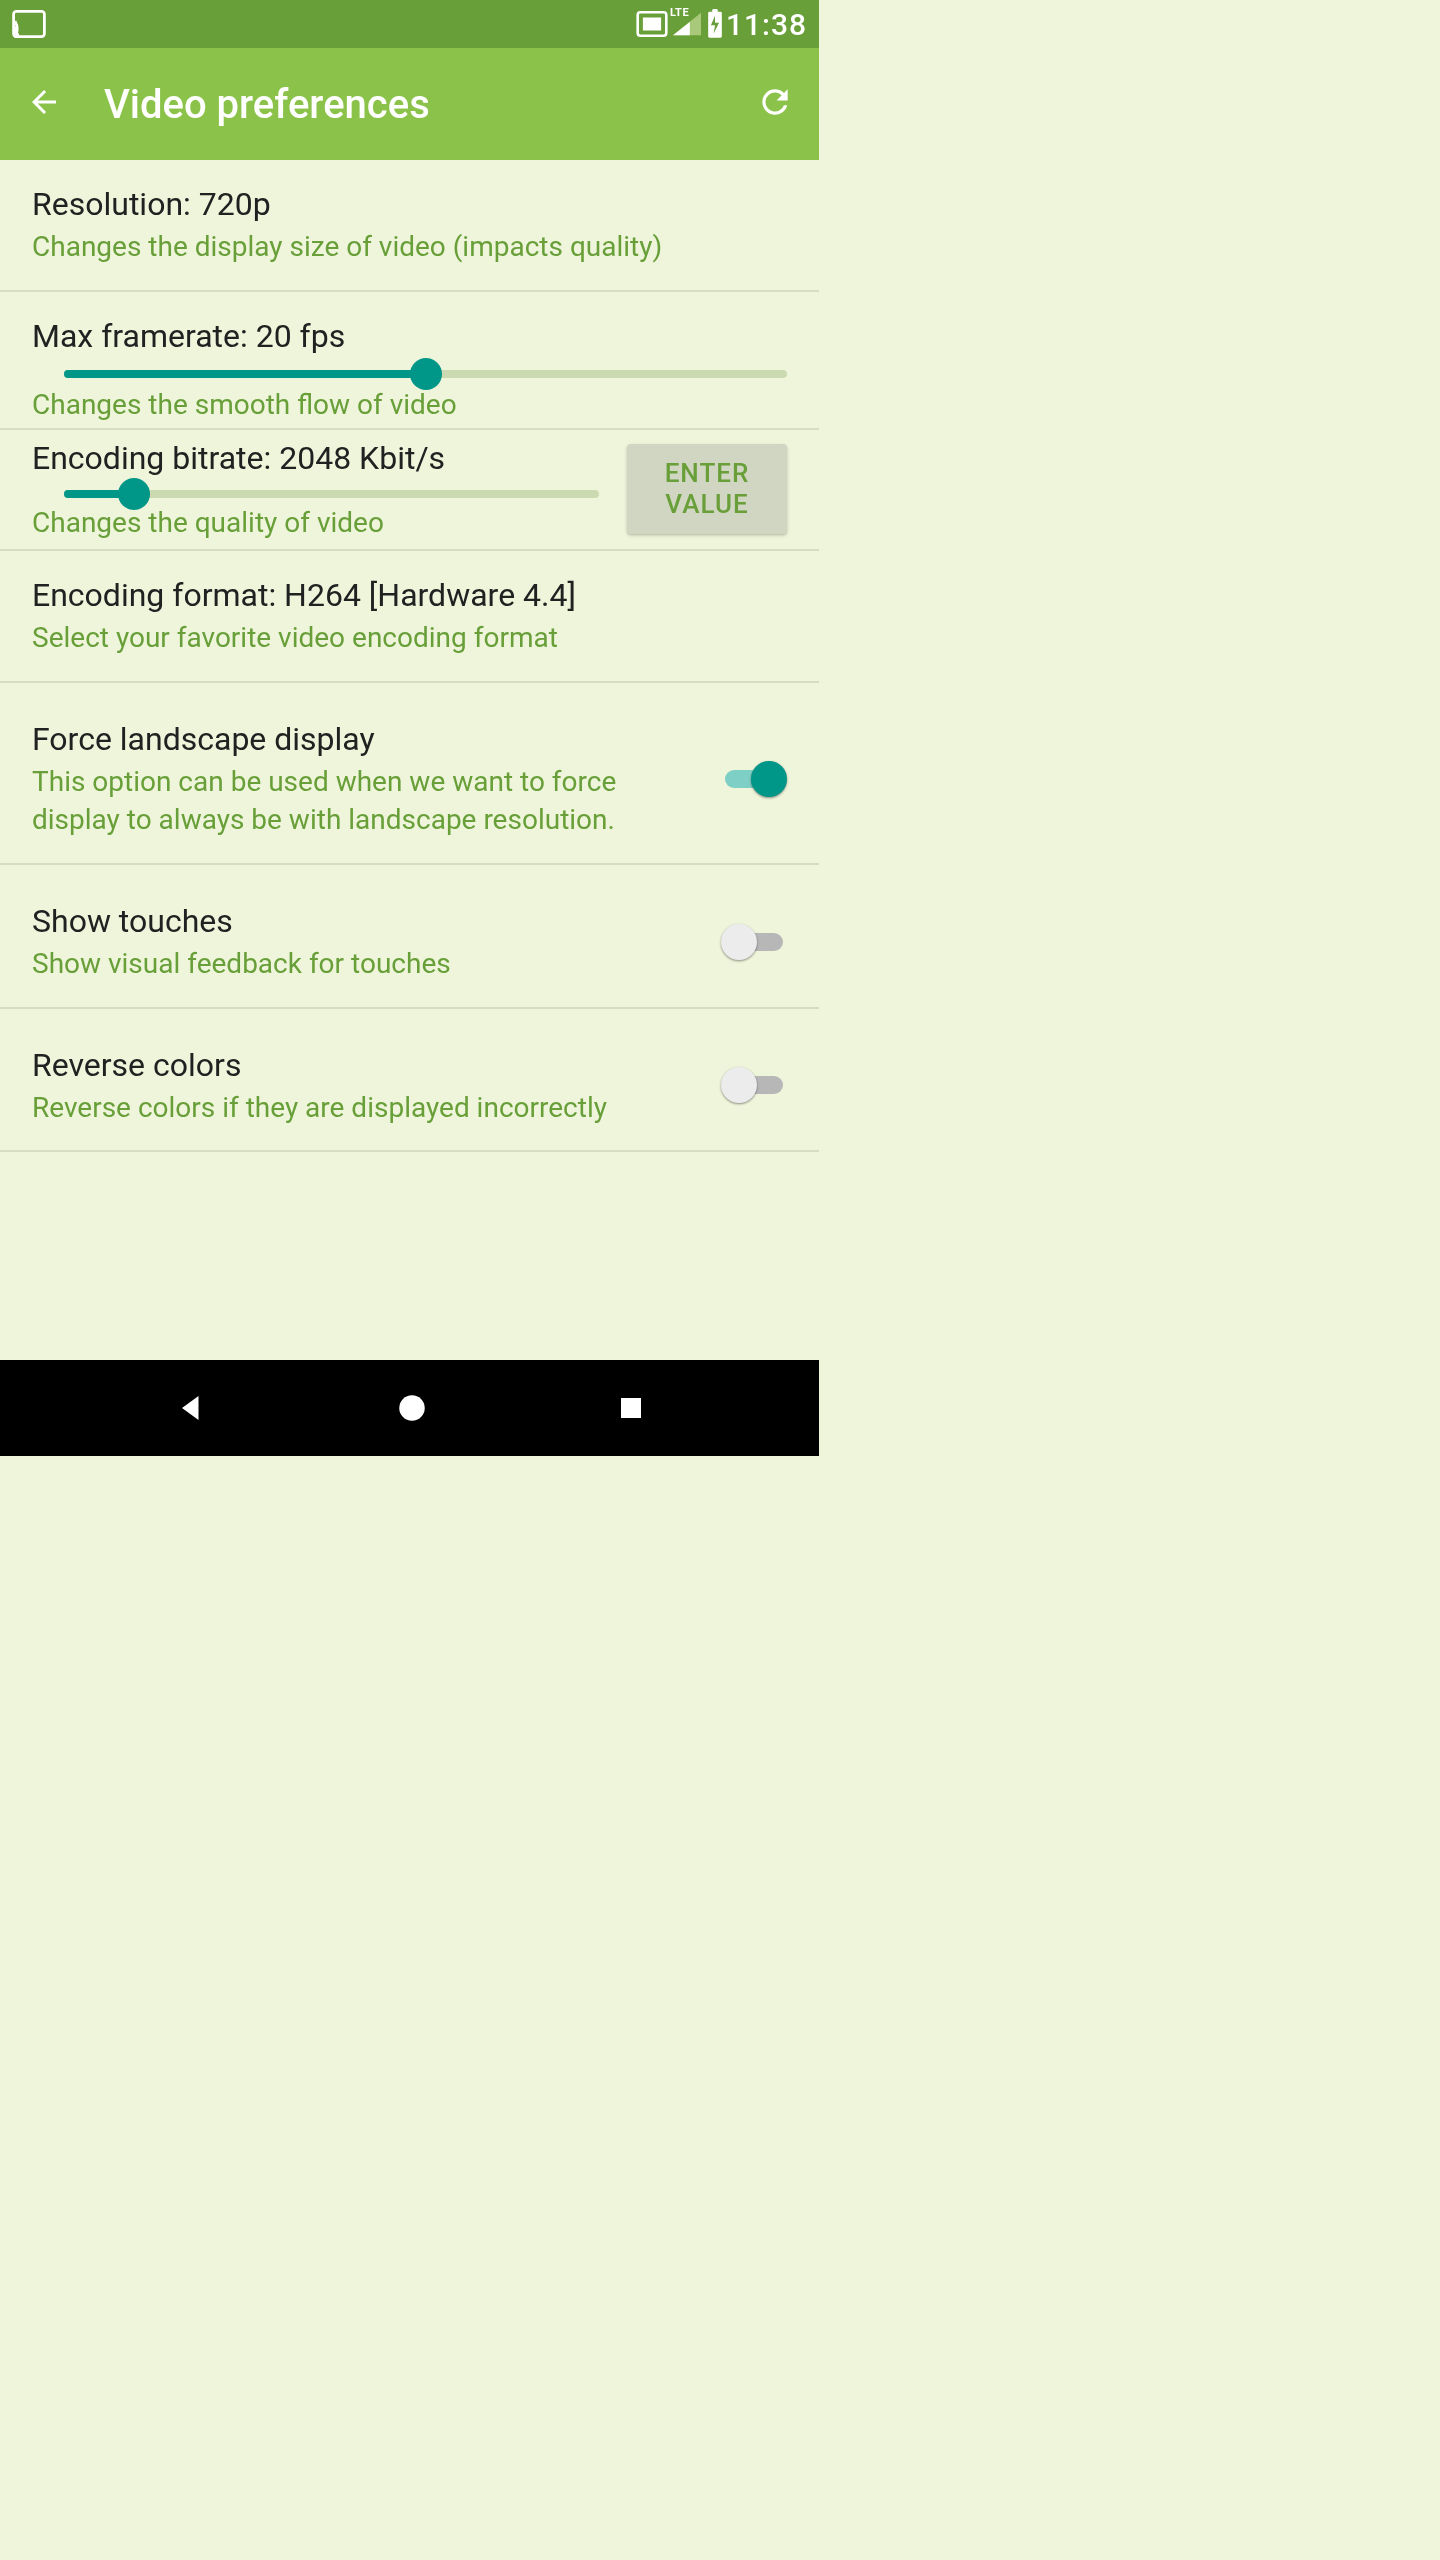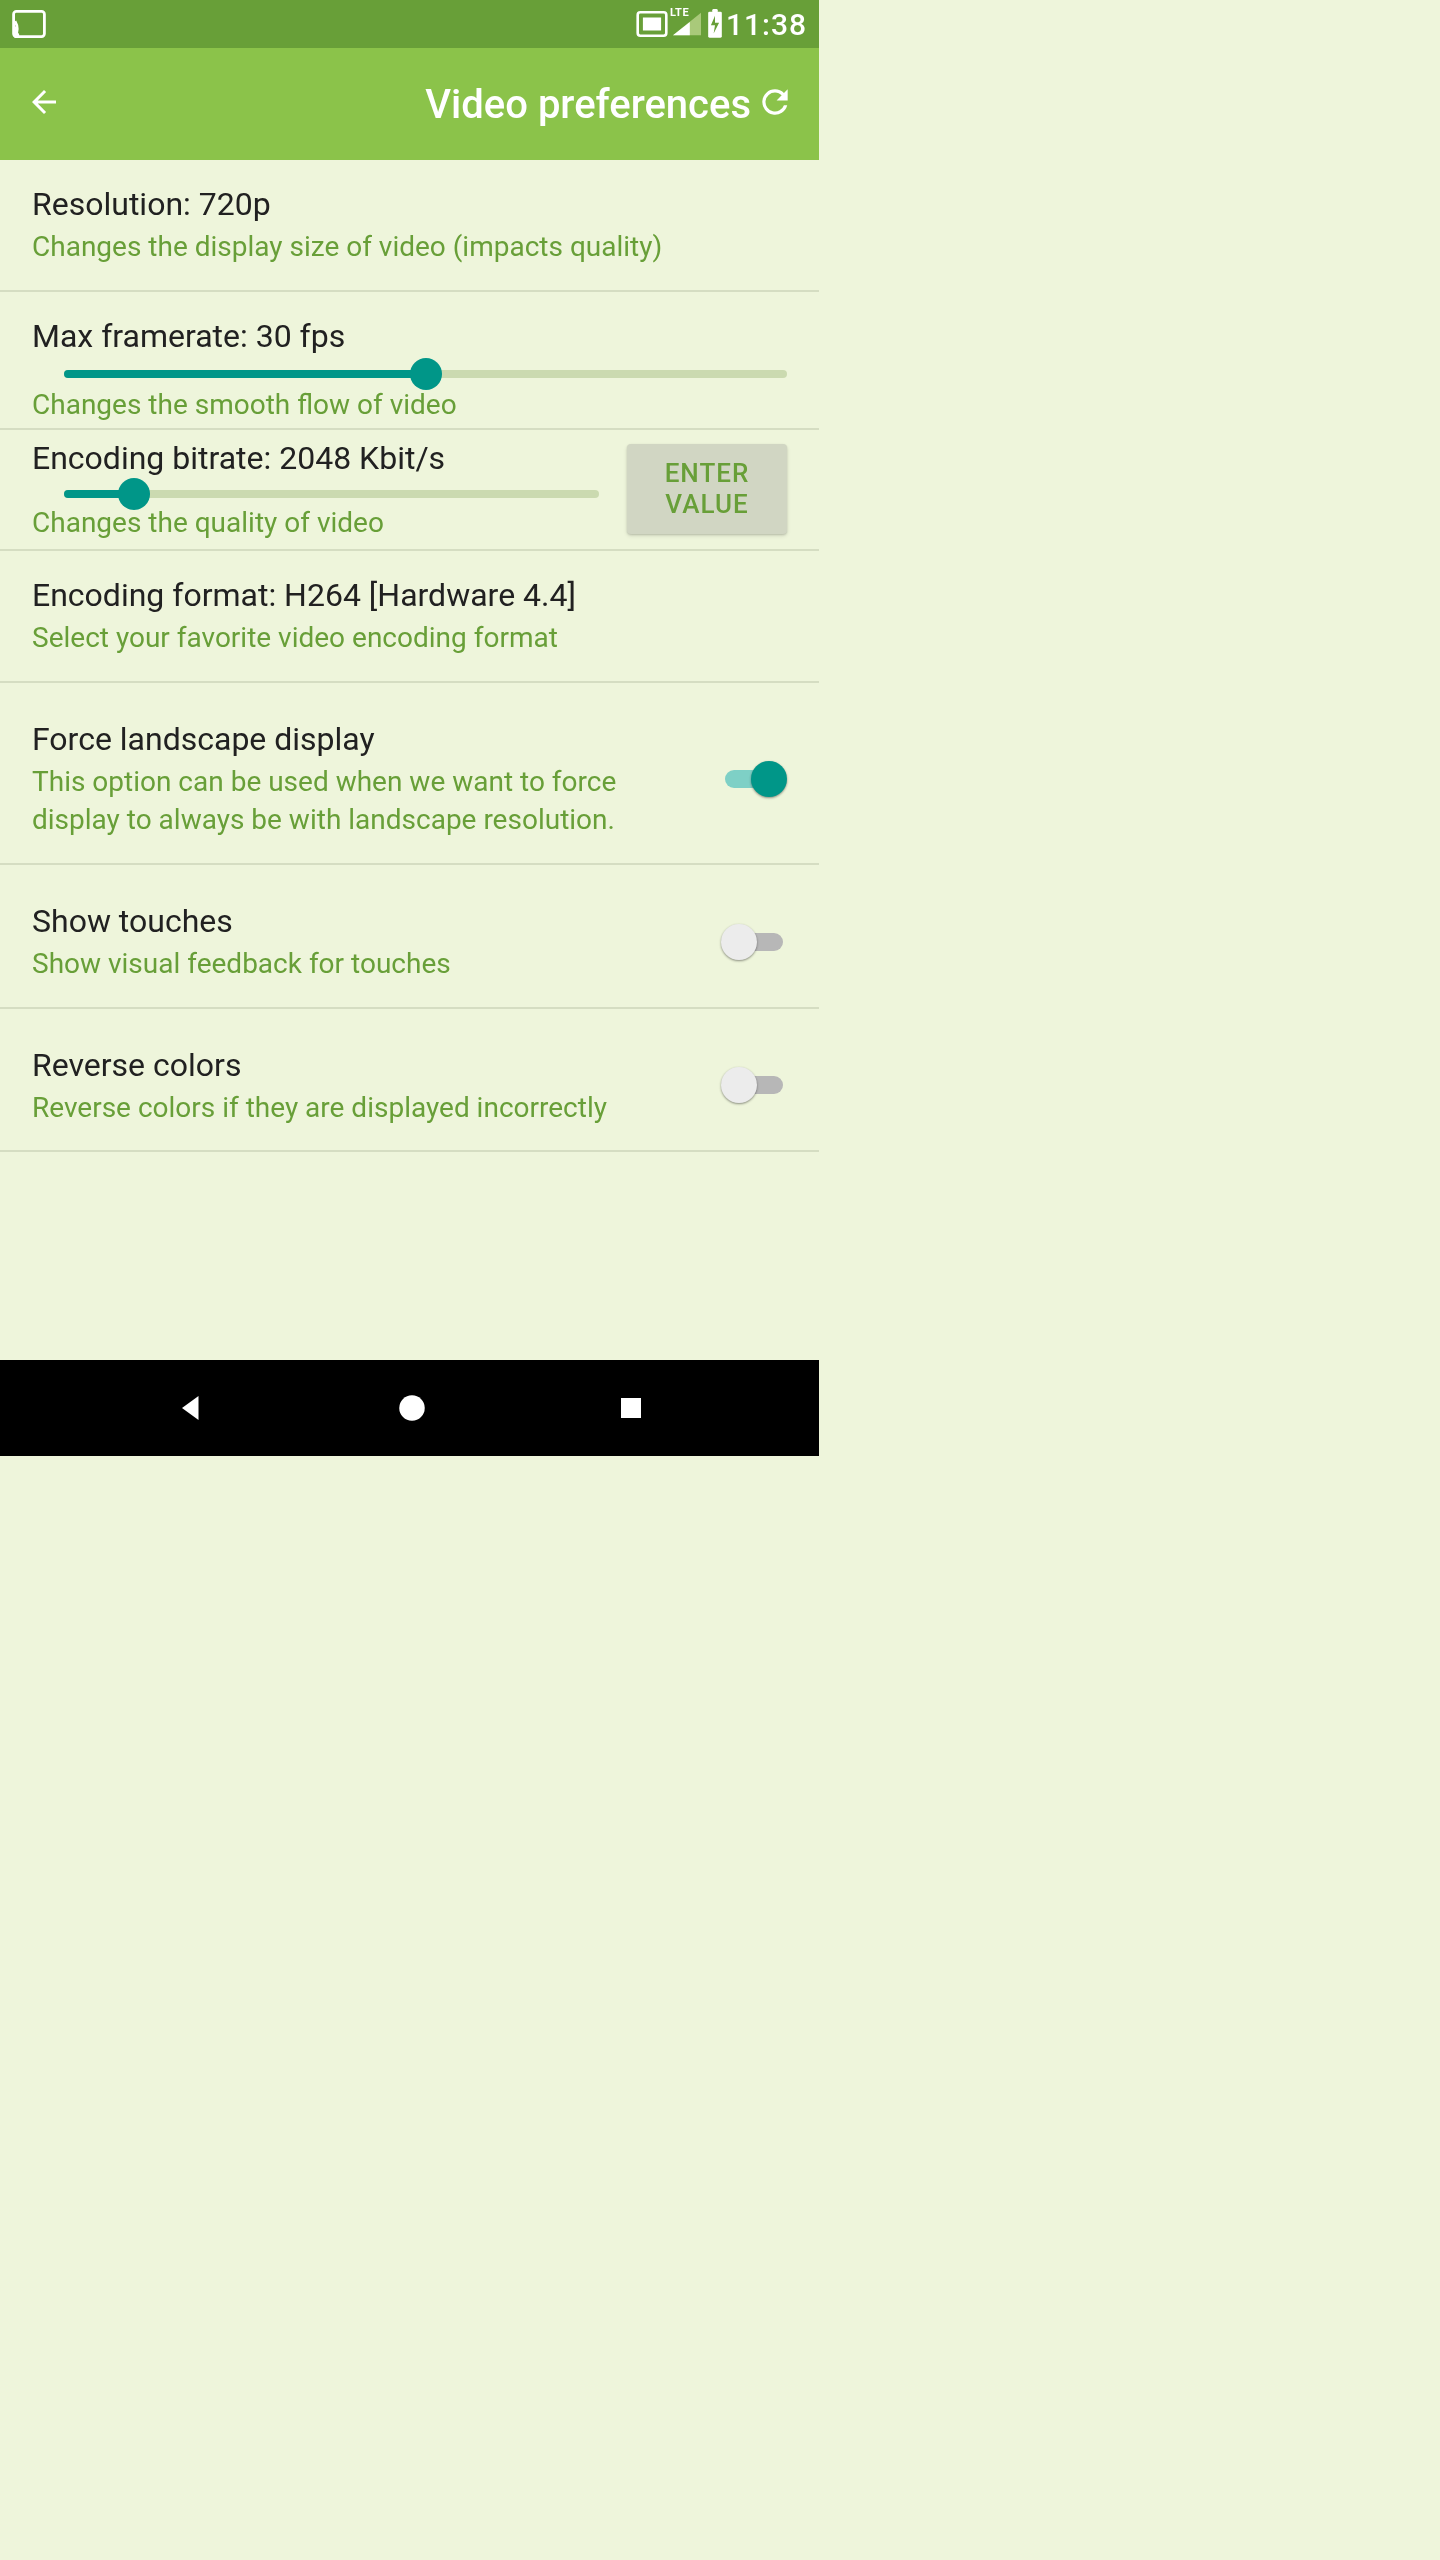--- a/index.html
+++ b/index.html
@@ -52,21 +52,20 @@
     background: var(--app-bar-bg);
     display: flex; align-items: center;
     padding: 0 20px;
     color: #fff;
   }
   .app-bar .back { width:48px; height:48px; display:flex; align-items:center; justify-content:center;}
   .app-bar .title {
     font-size: 40px; font-weight: 500;
     margin-left: 36px;
     flex: 1 1 auto;
-    text-align: right;
   }
   .app-bar .refresh { width:48px; height:48px; display:flex; align-items:center; justify-content:center;}
 
   
   .content { flex: 1 1 auto; background: var(--page-bg); overflow:hidden;}
   .row {
     padding: 24px 32px;
     border-bottom: 2px solid var(--divider);
     position: relative;
   }
@@ -215,21 +214,21 @@
   </div>
 
   <div class="content">
 
     <div class="row">
       <div class="ttl">Resolution: 720p</div>
       <div class="sub">Changes the display size of video (impacts quality)</div>
     </div>
 
     <div class="row framerate nogap-bottom" style="border-bottom:none; padding-bottom:4px;">
-      <div class="ttl">Max framerate: 30 fps</div>
+      <div class="ttl">Max framerate: 20 fps</div>
       <div class="slider-wrap">
         <div class="slider">
           <div class="fill" style="width:50%;"></div>
           <div class="thumb" style="left:50%;"></div>
         </div>
       </div>
       <div class="sub tight">Changes the smooth flow of video</div>
     </div>
     <div style="height:2px; background:var(--divider);"></div>
 

